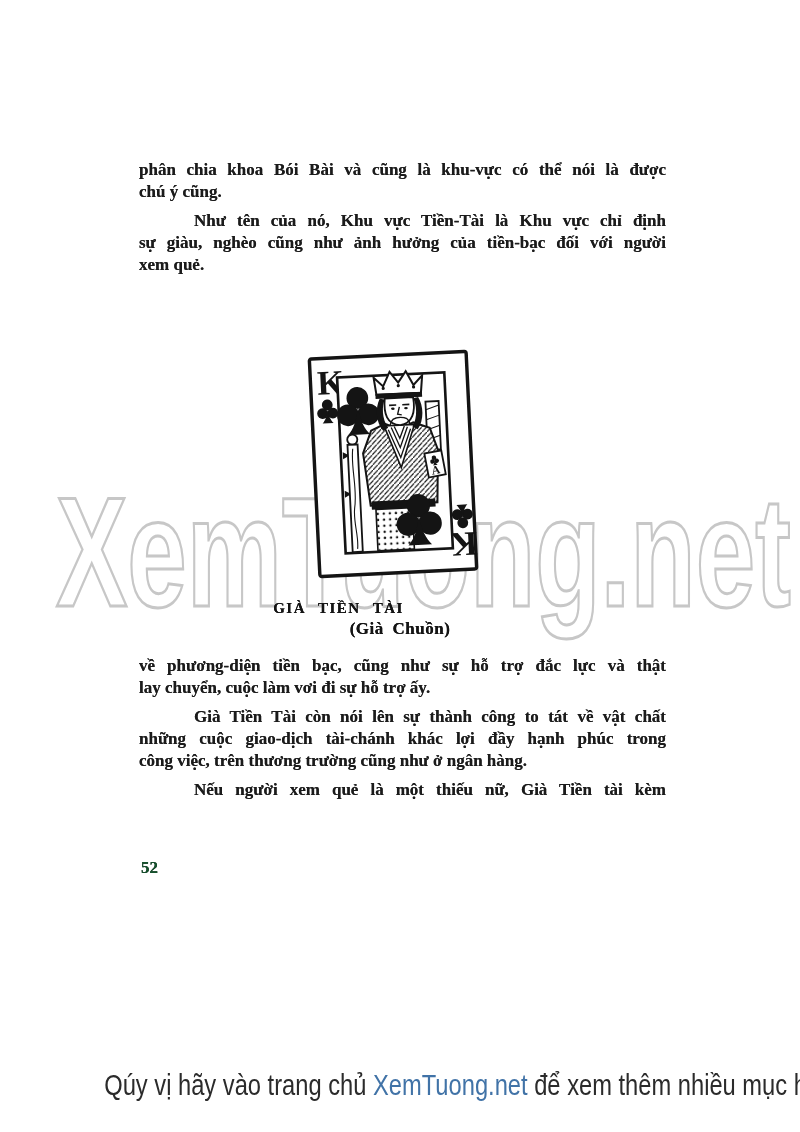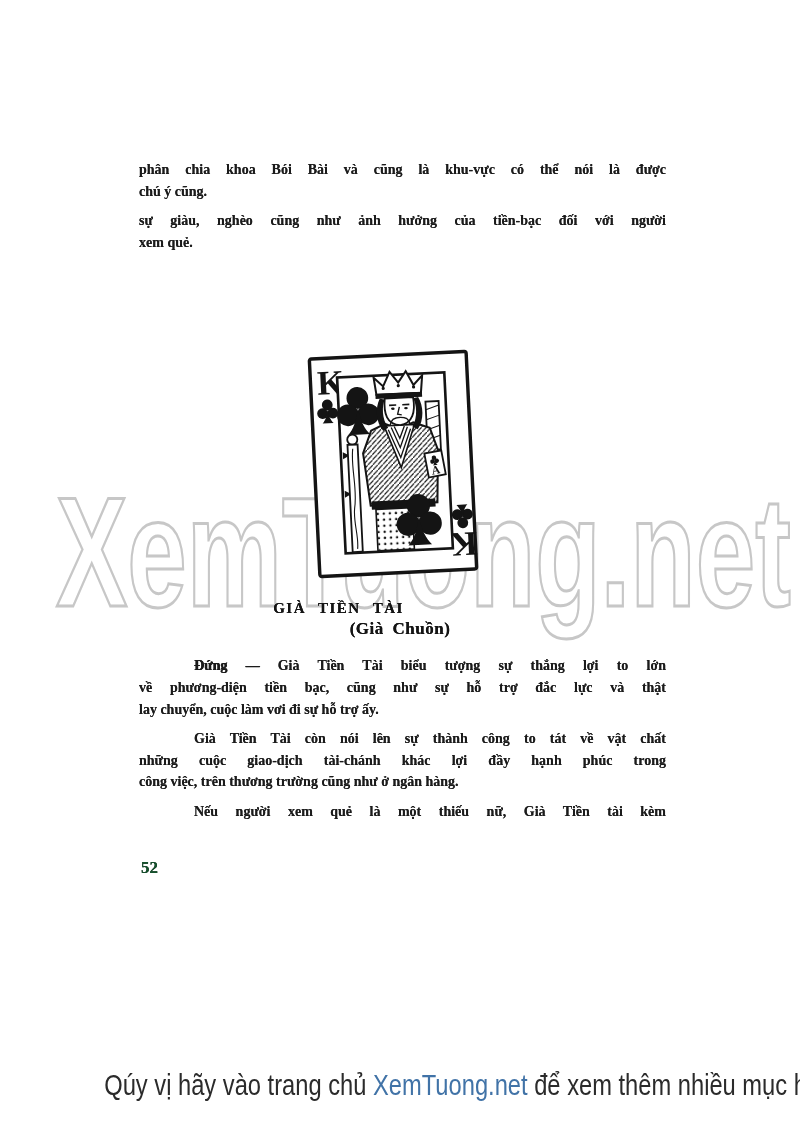--- a/index.html
+++ b/index.html
@@ -21,21 +21,21 @@
     color:#ffffff;
     -webkit-text-stroke:3px #c7c7c7;
     transform:scaleX(0.69);
     transform-origin:0 0;
     white-space:nowrap;
     user-select:none;
   }
   
   .body-text{
     position:absolute;left:139px;width:527px;z-index:2;
-    font-size:14px;font-weight:700;color:#1b1b1b;
+    font-size:17px;font-weight:700;color:#1b1b1b;
     text-shadow:0 0 0.4px rgba(10,10,10,0.75);
   }
   .body-text.top{top:159px;}
   .body-text.bottom{top:655px;}
   .para{margin:0 0 7.5px 0;}
   .line{line-height:21.8px;min-height:21.8px;}
   .line.fill{text-align:justify;text-align-last:justify;}
   .indent1{text-indent:55px;}
   .lead{text-shadow:0.5px 0 0 currentColor, 0 0 0.4px rgba(10,10,10,0.8);}
   
@@ -92,20 +92,21 @@
 <div class="page">
 
   <div class="watermark">XemTuong.net</div>
 
   <section class="body-text top">
     <div class="para">
       <div class="line fill">phân chia khoa Bói Bài và cũng là khu-vực có thể nói là được</div>
       <div class="line">chú ý cũng.</div>
     </div>
     <div class="para">
+      <div class="line fill indent1">Như tên của nó, Khu vực Tiền-Tài là Khu vực chỉ định</div>
       <div class="line fill">sự giàu, nghèo cũng như ảnh hưởng của tiền-bạc đối với người</div>
       <div class="line">xem quẻ.</div>
     </div>
   </section>
 
   <figure class="card-figure">
     <svg class="card-svg" viewBox="0 0 160 220">
       <defs>
         <g id="club">
           <circle cx="0" cy="-7.5" r="7.4" fill="#141414"></circle>
@@ -175,21 +176,20 @@
 
       <use href="#club" transform="translate(103,164) scale(1.55)"></use>
     </svg>
   </figure>
 
   <h2 class="section-title">GIÀ TIỀN TÀI</h2>
   <h3 class="section-subtitle">(Già Chuồn)</h3>
 
   <section class="body-text bottom">
     <div class="para">
-      <div class="line fill indent1"><span class="lead">Đứng —</span> <span>Già Tiền Tài biểu tượng sự thắng lợi to lớn</span></div>
       <div class="line fill">về phương-diện tiền bạc, cũng như sự hỗ trợ đắc lực và thật</div>
       <div class="line">lay chuyển, cuộc làm vơi đi sự hỗ trợ ấy.</div>
     </div>
     <div class="para">
       <div class="line fill indent1">Già Tiền Tài còn nói lên sự thành công to tát về vật chất</div>
       <div class="line fill">những cuộc giao-dịch tài-chánh khác lợi đầy hạnh phúc trong</div>
       <div class="line">công việc, trên thương trường cũng như ở ngân hàng.</div>
     </div>
     <div class="para">
       <div class="line fill indent1">Nếu người xem quẻ là một thiếu nữ, Già Tiền tài kèm</div>

